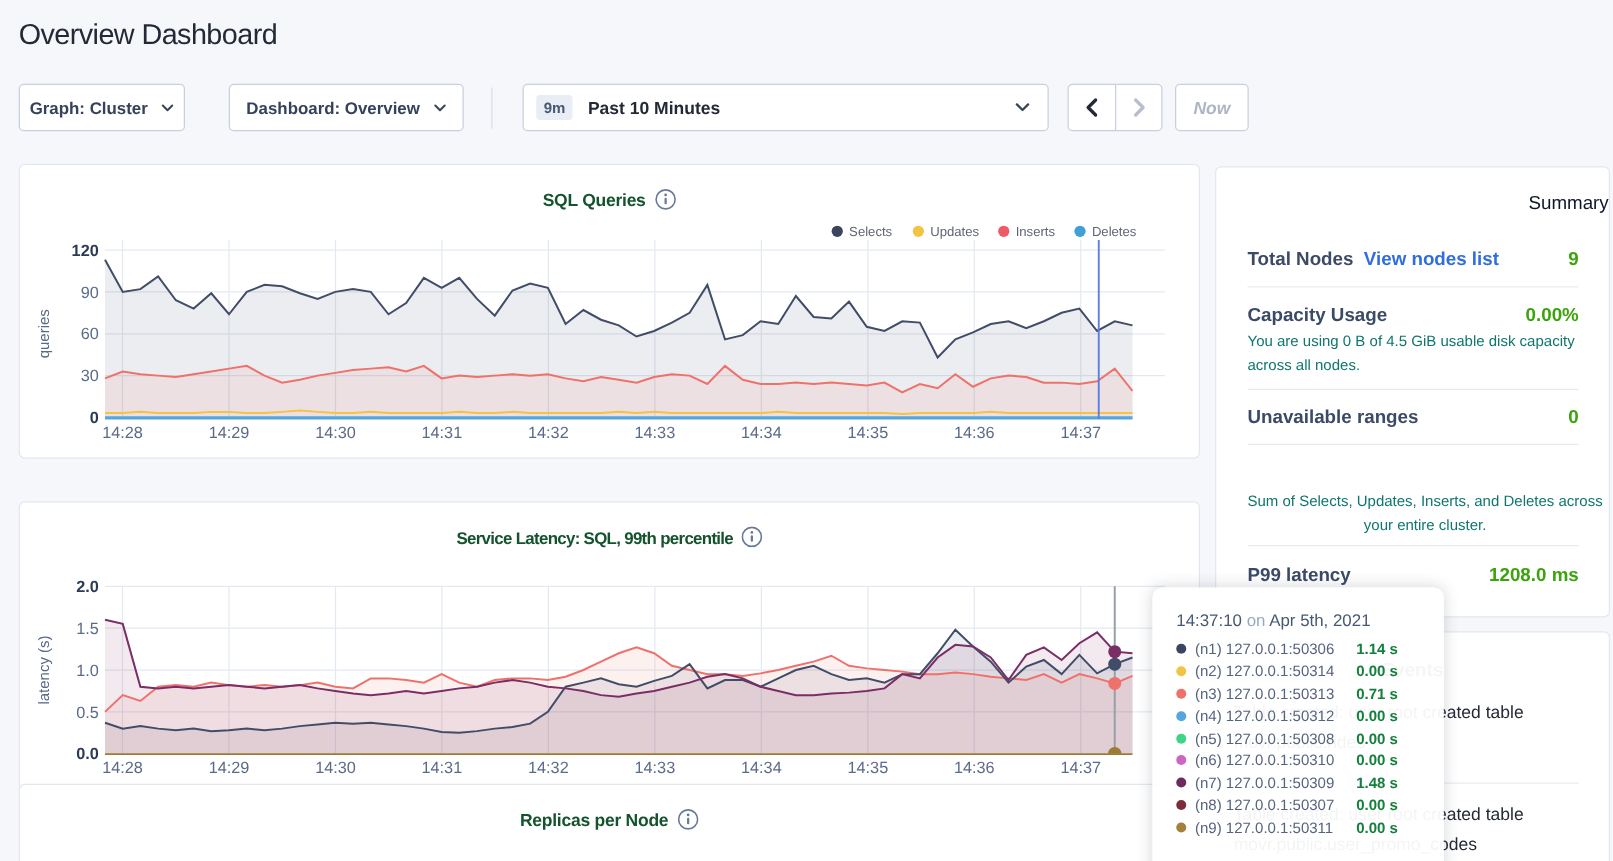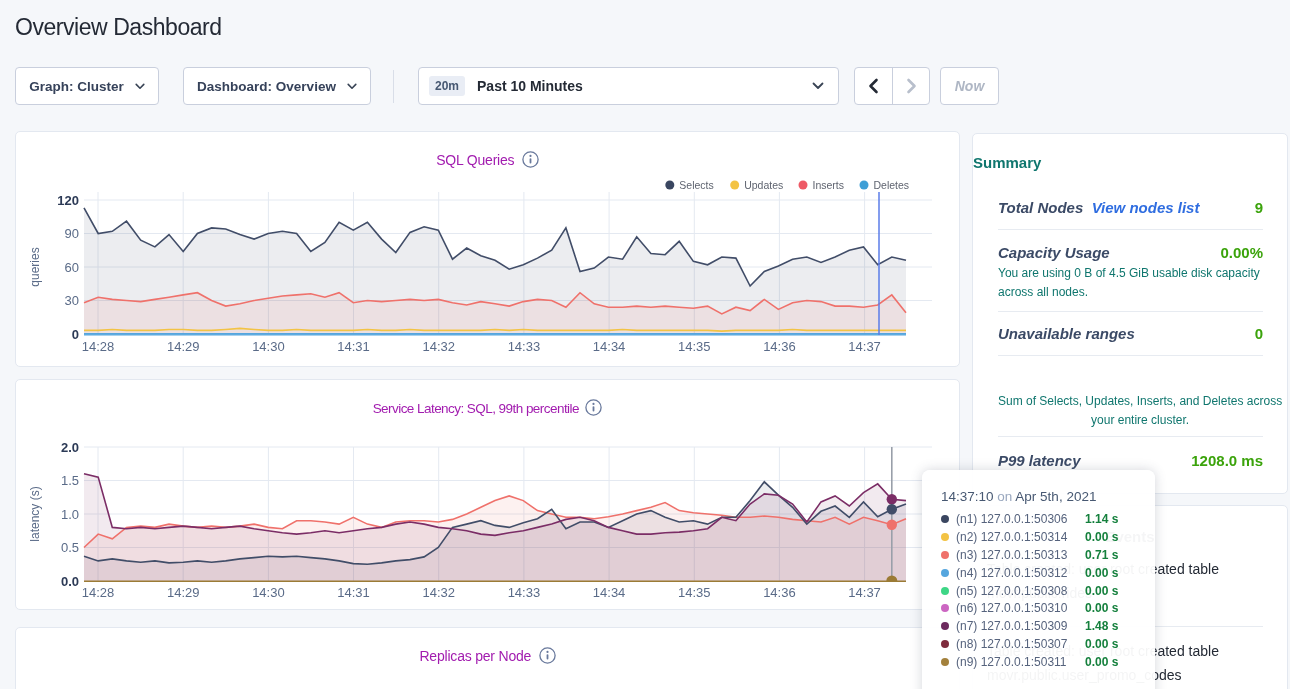--- a/index.html
+++ b/index.html
@@ -1,46 +1,46 @@
 <!DOCTYPE html>
 <html><head><meta charset="utf-8"><style>
 * { margin:0; padding:0; box-sizing:border-box; }
 html,body { width:1290px; height:689px; overflow:hidden; background:#f5f7fa;
   font-family:"Liberation Sans", sans-serif; position:relative; }
 .abs { position:absolute; }
 .card { position:absolute; background:#fff; border:1px solid #e3e8f0; border-radius:5px; }
 .btn { position:absolute; background:#fff; border:1px solid #c9cfdd; border-radius:4px;
   display:flex; align-items:center; justify-content:center;
   font-weight:bold; color:#36425a; font-size:13.5px; }
-.ct { position:absolute; left:0; right:0; text-align:center; font-weight:normal;
-  font-size:14px; color:#a21caf; letter-spacing:-0.2px; }
+.ct { position:absolute; left:0; right:0; text-align:center; font-weight:bold;
+  font-size:14px; color:#14532d; letter-spacing:-0.2px; }
 .srow { position:absolute; left:25px; right:24px; display:flex; justify-content:space-between; align-items:baseline; }
-.slabel { font-weight:bold; font-size:15px; color:#3b4a66;font-style:italic; }
+.slabel { font-weight:bold; font-size:15px; color:#3b4a66; }
 .sval { font-weight:bold; font-size:15px; color:#3ba30b; }
 .ssub { position:absolute; left:25px; font-size:12px; color:#0f766e; line-height:19px; white-space:nowrap; }
 .sdiv { position:absolute; left:25px; right:24px; border-top:1px solid #e7ebf1; }
 .trow { position:relative; display:flex; align-items:center; height:17.9px; font-size:12px; color:#56637d; white-space:nowrap; }
 .tdot { width:8px; height:8px; border-radius:50%; margin-right:7px; flex:none; }
 .tval { position:absolute; left:144px; font-weight:bold; color:#15803d; }
 </style></head>
 <body>
 <div class="abs" style="left:15px; top:14px; font-size:23px; letter-spacing:-0.45px; color:#242a35;">Overview Dashboard</div>
 
-<div class="btn" style="left:15px; top:67px; width:144px; height:38px;">Graph: Cluster <svg width="10" height="7" viewBox="0 0 10 7" style="margin-left:11px">
+<div class="btn" style="left:15px; top:67px; width:133px; height:38px;">Graph: Cluster <svg width="10" height="7" viewBox="0 0 10 7" style="margin-left:11px">
       <polyline points="1.2,1.4 5,5.2 8.8,1.4" fill="none" stroke="#394455" stroke-width="1.6" stroke-linecap="round" stroke-linejoin="round"></polyline>
     </svg></div>
 <div class="btn" style="left:183px; top:67px; width:188px; height:38px;">Dashboard: Overview <svg width="10" height="7" viewBox="0 0 10 7" style="margin-left:11px">
       <polyline points="1.2,1.4 5,5.2 8.8,1.4" fill="none" stroke="#394455" stroke-width="1.6" stroke-linecap="round" stroke-linejoin="round"></polyline>
     </svg></div>
 <div class="abs" style="left:393px; top:70px; width:1px; height:33px; background:#d9dee8;"></div>
 
 <div class="abs" style="left:418px; top:67px; width:421px; height:38px; background:#fff;
   border:1px solid #c9cfdd; border-radius:4px; display:flex; align-items:center;">
   <span style="margin-left:10px; background:#e9edf5; border-radius:3px; padding:3px 6px;
-    font-size:12px; font-weight:bold; color:#475872;">20m</span>
+    font-size:12px; font-weight:bold; color:#475872;">9m</span>
   <span style="margin-left:12px; font-size:14px; font-weight:bold; color:#242a35;">Past 10 Minutes</span>
   <svg width="12" height="8" viewBox="0 0 12 8" style="margin-left:auto; margin-right:14px;">
     <polyline points="1.5,1.5 6,6 10.5,1.5" fill="none" stroke="#394455" stroke-width="1.8" stroke-linecap="round" stroke-linejoin="round"></polyline>
     </svg>
 </div>
 
 <div class="abs" style="left:854px; top:67px; width:76px; height:38px; background:#fff;
   border:1px solid #c9cfdd; border-radius:4px; display:flex;">
   <div style="width:38px; display:flex; align-items:center; justify-content:center; border-right:1px solid #c9cfdd;">
     <svg width="11" height="16" viewBox="0 0 11 16">
@@ -104,21 +104,21 @@
 <text x="663.3" y="56.5" font-size="10.5" fill="#5f6470">Selects</text>
 <circle cx="718.7" cy="53" r="4.5" fill="#f3c344"></circle>
 <text x="728.2" y="56.5" font-size="10.5" fill="#5f6470">Updates</text>
 <circle cx="787.0" cy="53" r="4.5" fill="#ee5a66"></circle>
 <text x="796.5" y="56.5" font-size="10.5" fill="#5f6470">Inserts</text>
 <circle cx="848.0" cy="53" r="4.5" fill="#3f9fd6"></circle>
 <text x="857.5" y="56.5" font-size="10.5" fill="#5f6470">Deletes</text>
   </svg>
 </div>
 
-<div class="card" style="left:15px; top:379px; width:945px; height:231px;">
+<div class="card" style="left:15px; top:401px; width:945px; height:231px;">
   <div class="ct" style="top:19px; font-size:13.5px; letter-spacing:-0.55px;">Service Latency: SQL, 99th percentile&nbsp;&nbsp;<svg width="17" height="17" viewBox="0 0 17 17" style="vertical-align:-3px">
         <circle cx="8.5" cy="8.5" r="7.6" fill="none" stroke="#69799c" stroke-width="1.3"></circle>
         <rect x="7.6" y="7.2" width="1.8" height="5.2" rx="0.9" fill="#69799c"></rect>
         <circle cx="8.5" cy="4.9" r="1.1" fill="#69799c"></circle>
       </svg></div>
   <svg width="943" height="229" style="position:absolute; left:0; top:0;">
 <line x1="82.0" y1="67" x2="82.0" y2="201" stroke="#e4e9f1" stroke-width="1"></line>
 <line x1="167.2" y1="67" x2="167.2" y2="201" stroke="#e4e9f1" stroke-width="1"></line>
 <line x1="252.4" y1="67" x2="252.4" y2="201" stroke="#e4e9f1" stroke-width="1"></line>
 <line x1="337.5" y1="67" x2="337.5" y2="201" stroke="#e4e9f1" stroke-width="1"></line>
@@ -166,21 +166,21 @@
 <div class="card" style="left:15px; top:627px; width:945px; height:120px;">
   <div class="ct" style="top:19px;">Replicas per Node&nbsp;&nbsp;<svg width="17" height="17" viewBox="0 0 17 17" style="vertical-align:-3px">
         <circle cx="8.5" cy="8.5" r="7.6" fill="none" stroke="#69799c" stroke-width="1.3"></circle>
         <rect x="7.6" y="7.2" width="1.8" height="5.2" rx="0.9" fill="#69799c"></rect>
         <circle cx="8.5" cy="4.9" r="1.1" fill="#69799c"></circle>
       </svg></div>
   <div class="abs" style="left:56px; top:59px; font-size:13px; font-weight:bold; color:#2c3a56;">120</div>
 </div>
 
 <div class="card" style="left:972px; top:133px; width:316px; height:361px;">
-  <div class="abs" style="left:0; right:0; top:20px; text-align:left; font-weight:bold; font-size:15px; color:#0f766e;">Summary</div>
+  <div class="abs" style="left:0; right:0; top:20px; text-align:right; font-weight:normal; font-size:15px; color:#0f172a;">Summary</div>
   <div class="srow" style="top:65px;">
     <span class="slabel">Total Nodes&nbsp;&nbsp;<a style="color:#2f6de0;">View nodes list</a></span>
     <span class="sval">9</span>
   </div>
   <div class="sdiv" style="top:95px;"></div>
   <div class="srow" style="top:110px;gap:48px;">
       <span class="slabel">Capacity Usage</span>
       <span class="sval">0.00%</span>
     </div>
   <div class="ssub" style="top:130px;">You are using 0 B of 4.5 GiB usable disk capacity<br>across all nodes.</div>

